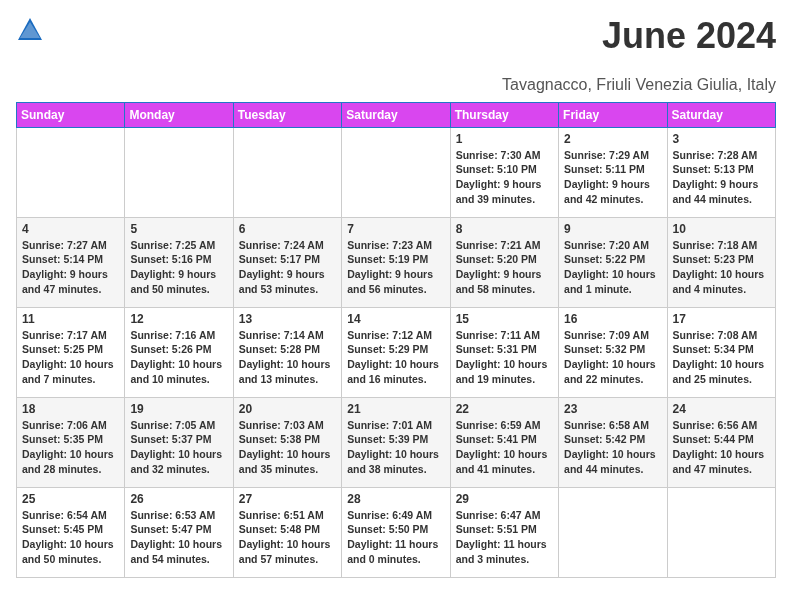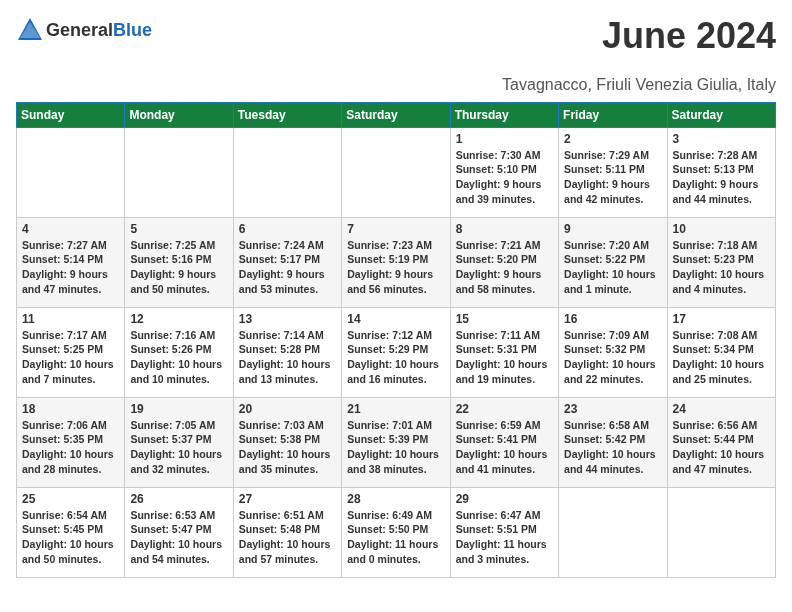--- a/index.html
+++ b/index.html
@@ -48,21 +48,21 @@
       font-size: 16px;
       color: #555;
       margin-top: 20px;
     }
     table {
       width: 100%;
       border-collapse: collapse;
       table-layout: fixed;
     }
     thead tr th {
-      background-color: #15803d;
+      background-color: #d946ef;
       color: #fff;
       font-size: 12px;
       font-weight: bold;
       padding: 5px 4px;
       text-align: left;
       border: 1px solid #2176c7;
     }
     tbody tr td {
       vertical-align: top;
       border: 1px solid #ccc;
@@ -96,23 +96,20 @@
   </style>
 </head>
 <body>
 
 <div class="header-area">
   <div class="logo">
     <svg class="logo-icon" viewBox="0 0 28 28" xmlns="http://www.w3.org/2000/svg">
       <polygon points="14,2 26,24 2,24" fill="#1a6bbf"></polygon>
       <polygon points="14,6 24,22 4,22" fill="#fff" opacity="0.3"></polygon>
     </svg>
-    <div>
-      <span class="logo-text-general">General</span><span class="logo-text-blue">Blue</span>
-    </div>
   </div>
   <div class="title-area">
     <div class="month-title">June 2024</div>
     <div class="location-title">Tavagnacco, Friuli Venezia Giulia, Italy</div>
   </div>
 </div>
 
 <table>
   <thead>
     <tr>

